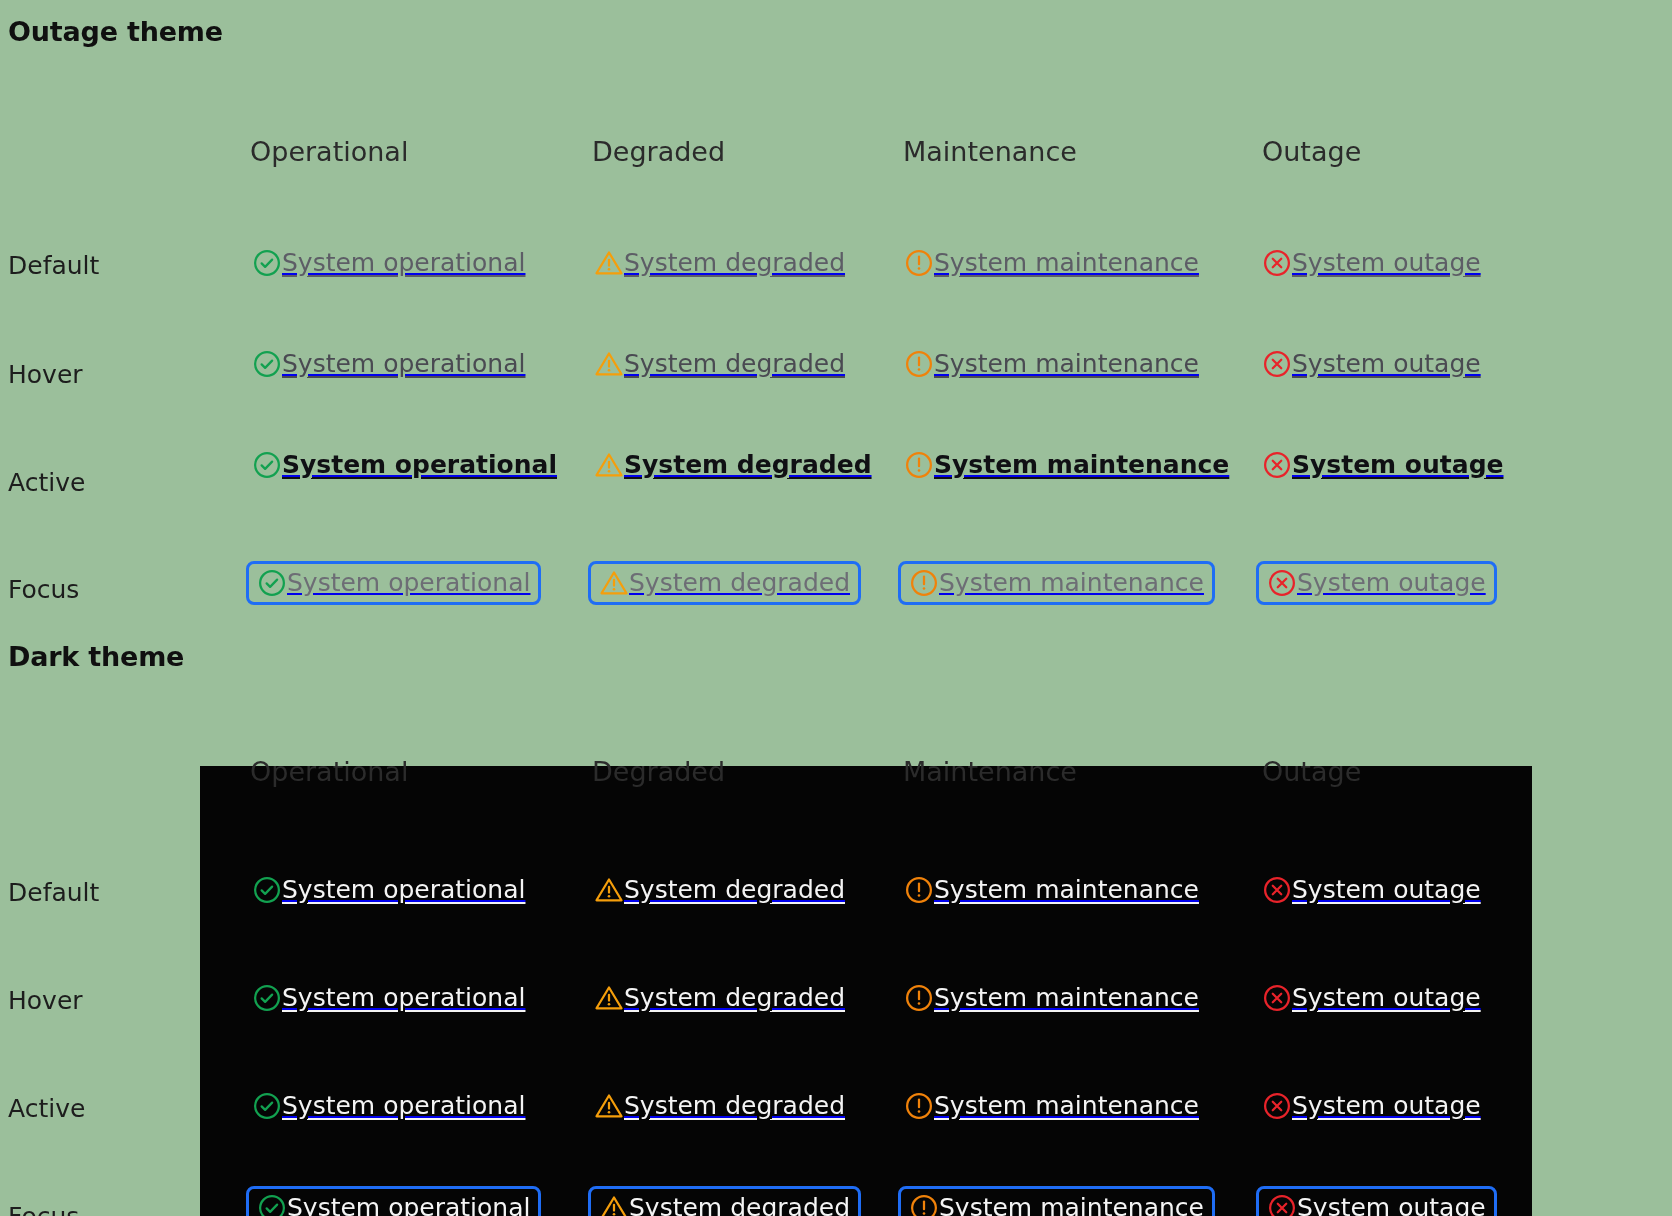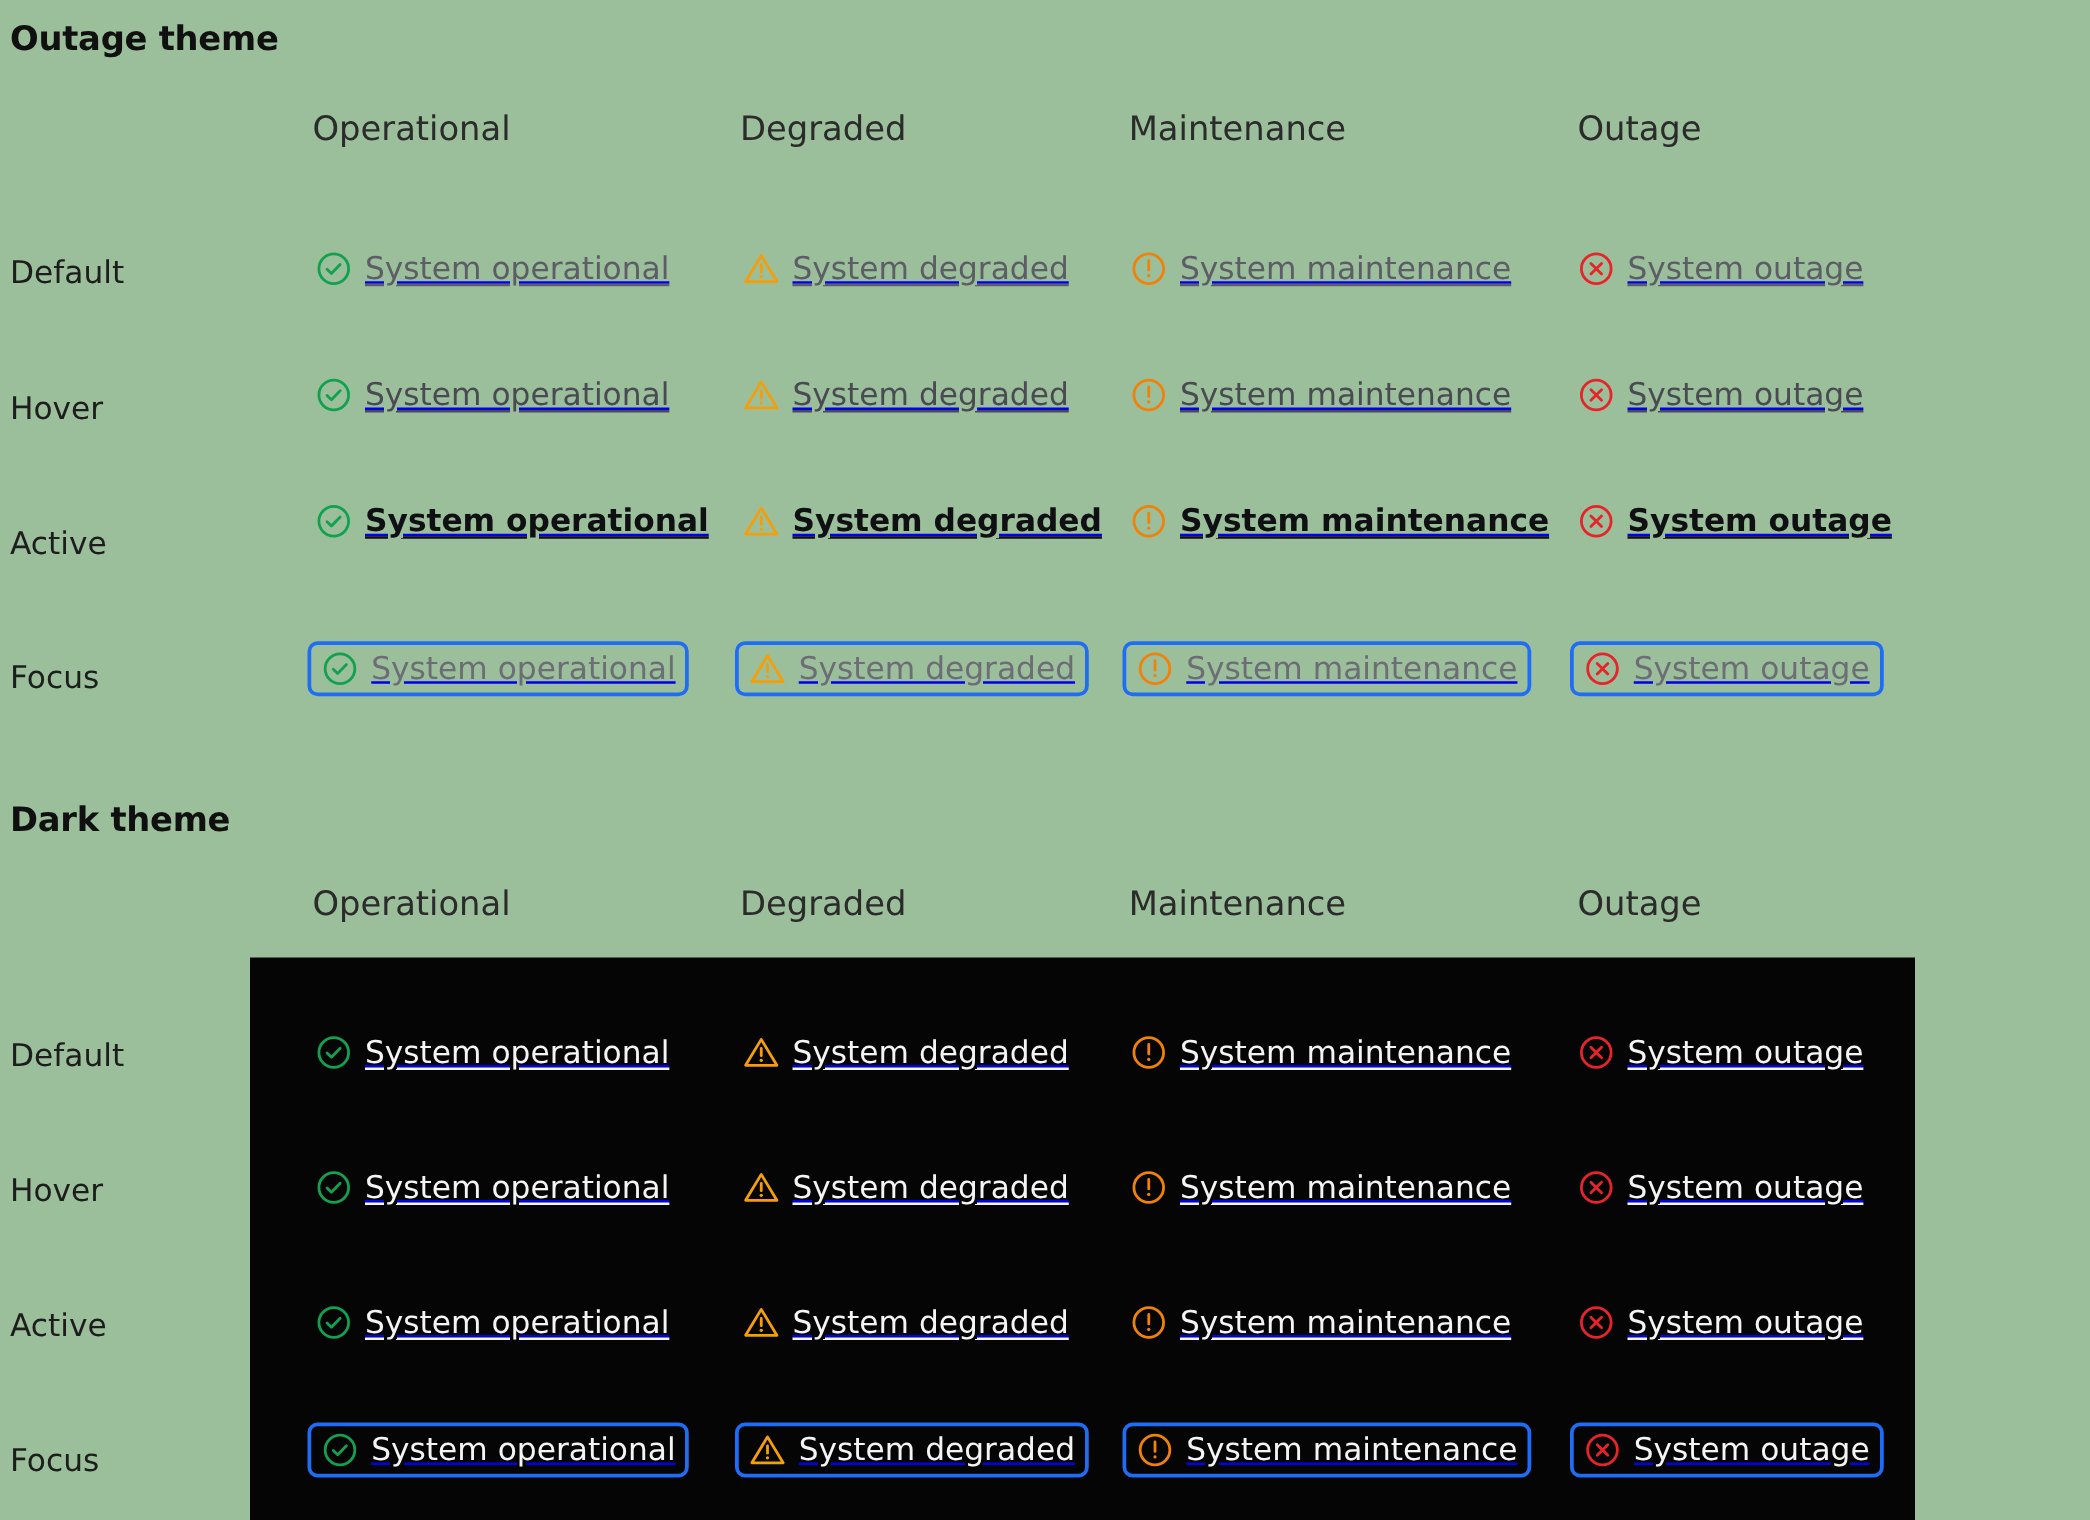--- a/index.html
+++ b/index.html
@@ -24,38 +24,38 @@
   .theme-title {
     font-size: 27px;
     font-weight: bold;
     color: #101010;
     letter-spacing: -0.2px;
   }
 
   
   .grid {
     position: relative;
+    margin-top: 48px;
   }
   .col-head {
     position: absolute;
     font-size: 27px;
     color: #2b2b2b;
     white-space: nowrap;
   }
   .row-label {
     position: absolute;
     font-size: 25px;
     color: #1d1d1d;
     white-space: nowrap;
   }
   .cell {
     position: absolute;
     display: inline-flex;
     align-items: center;
-    gap: 10px;
     white-space: nowrap;
     padding: 2px 4px;
     box-sizing: border-box;
   }
   .cell .ic {
     flex: 0 0 auto;
     width: 30px;
     height: 30px;
     display: block;
   }

